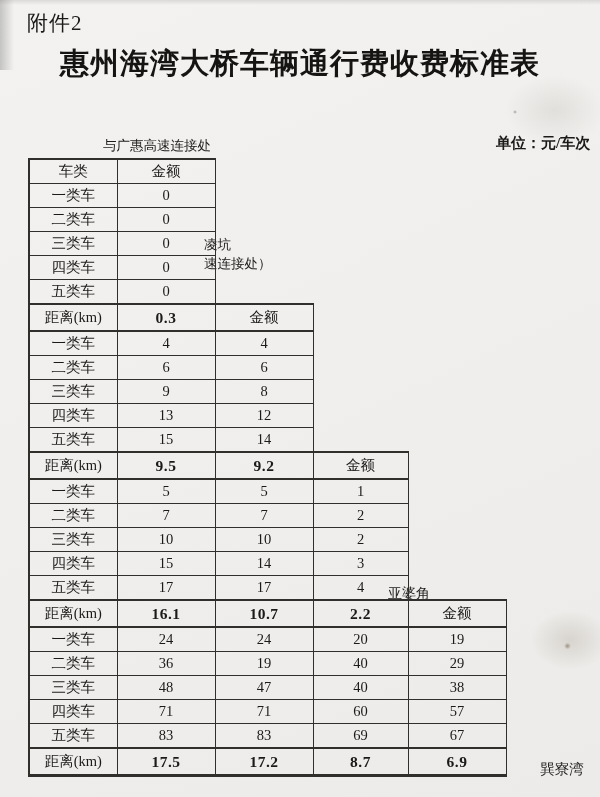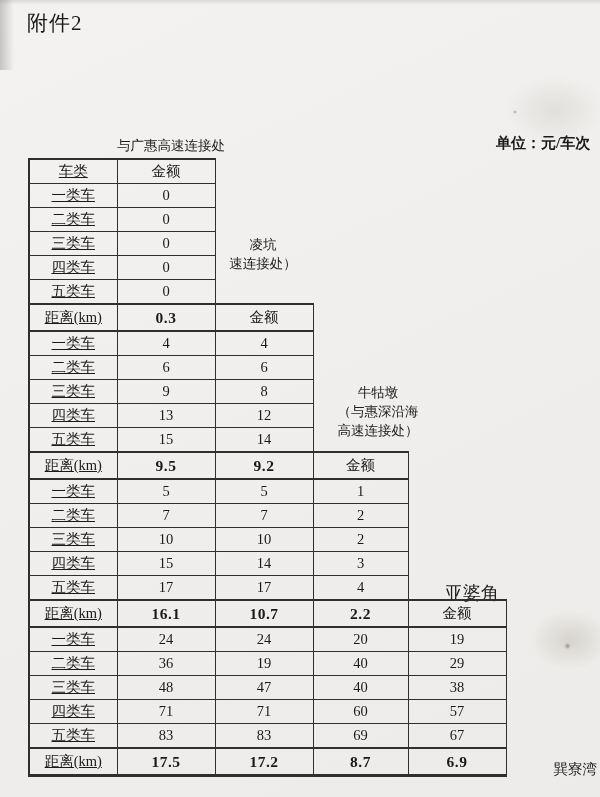--- a/index.html
+++ b/index.html
@@ -21,71 +21,67 @@
   .speck-a{position:absolute;left:564px;top:643px;width:7px;height:6px;border-radius:50%;
     background:radial-gradient(circle,rgba(105,90,68,.55),rgba(105,90,68,0) 75%);}
   .speck-b{position:absolute;left:513px;top:110px;width:4px;height:4px;border-radius:50%;
     background:radial-gradient(circle,rgba(90,85,80,.5),rgba(90,85,80,0) 75%);}
 
   .attach{position:absolute;left:27px;top:9px;font-size:21px;letter-spacing:1px;}
   .title{position:absolute;left:0;top:44px;width:100%;text-align:center;
     font-family:"Liberation Sans","DejaVu Sans",sans-serif;
     font-weight:700;font-size:29px;letter-spacing:1px;color:#151412;}
   .unit{position:absolute;left:496px;top:134px;font-size:15px;font-weight:bold;}
-  .lbl{position:absolute;text-align:center;font-size:13.5px;line-height:19px;color:#1d1c1a;}
+  .lbl{position:absolute;font-size:13.5px;line-height:19px;color:#1d1c1a;}
   .lbl-guanghui{left:103px;top:136px;width:136px;}
   .lbl-lingkeng{left:204px;top:235px;width:118px;}
   .lbl-niugudun{left:314px;top:383px;width:128px;}
-  .lbl-yapojiao{left:423px;top:584px;width:98px;font-size:18px;}
-  .lbl-xunliaowan{left:527px;top:760px;width:70px;font-size:14.5px;text-align:right;}
+  .lbl-yapojiao{left:388px;top:584px;width:98px;font-size:14px;}
+  .lbl-xunliaowan{left:527px;top:760px;width:70px;font-size:14.5px;text-align:center;}
 
   table#tolltable{
     position:absolute;left:28px;top:158px;
     border-collapse:collapse;table-layout:fixed;width:477px;
   }
   #tolltable td{
     border:1.4px solid #312f2c;
     height:23px;padding:0;
     text-align:center;vertical-align:middle;
     font-size:14.5px;color:#1b1a18;overflow:hidden;white-space:nowrap;
   }
   #tolltable tr.dist>td{border-top-width:2.6px;border-bottom-width:2.6px;height:25px;}
-  #tolltable tr>td:first-child{border-left-width:2.6px;text-decoration:underline;}
+  #tolltable tr>td:first-child{border-left-width:2.6px;}
   #tolltable tr:first-child>td{border-top-width:2.6px;}
   #tolltable tr:last-child>td{border-bottom-width:3px;}
   #tolltable td.dnum{font-weight:700;font-size:15.5px;letter-spacing:.5px;}
   #tolltable td.ghost{border:none;}
 </style>
 </head>
 <body>
 
 <div class="page">
 
   <div class="corner-shadow"></div>
   <div class="top-shadow"></div>
   <div class="smudge-a"></div>
   <div class="smudge-b"></div>
   <div class="speck-a"></div>
   <div class="speck-b"></div>
 
   <div class="attach">附件2</div>
+  <div class="title">惠州海湾大桥车辆通行费收费标准表</div>
   <div class="unit">单位：元/车次</div>
 
   <div class="lbl lbl-guanghui">与广惠高速连接处</div>
 
   <div class="lbl lbl-lingkeng">
     <div>凌坑</div>
     <div>速连接处）</div>
   </div>
 
-  <div class="lbl lbl-niugudun">
-    <div>牛牯墩</div>
-    <div>（与惠深沿海</div>
-    <div>高速连接处）</div>
-  </div>
 
   <div class="lbl lbl-yapojiao">亚婆角</div>
   <div class="lbl lbl-xunliaowan">巽寮湾</div>
 
   <table id="tolltable">
     <colgroup>
       <col style="width:88px">
         <col style="width:98px">
         <col style="width:98px">
         <col style="width:95px">

